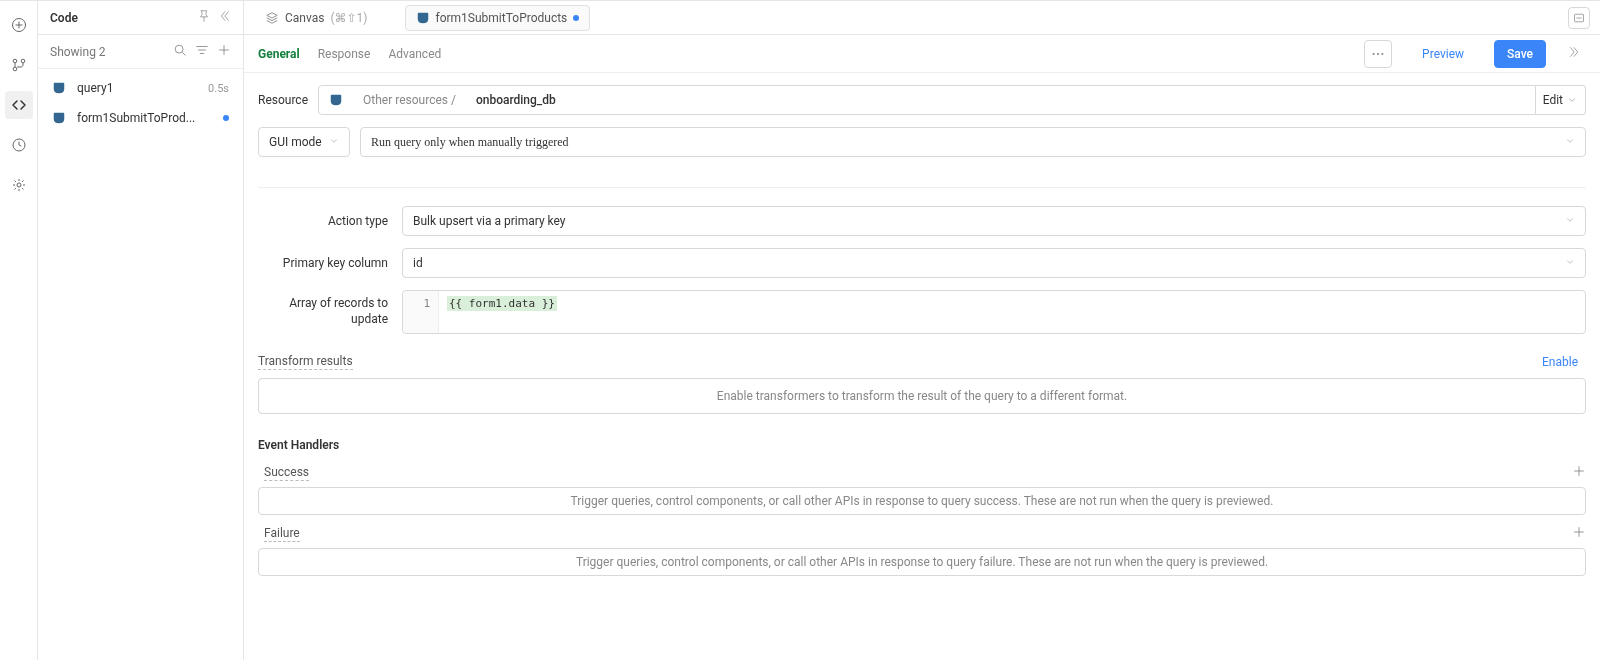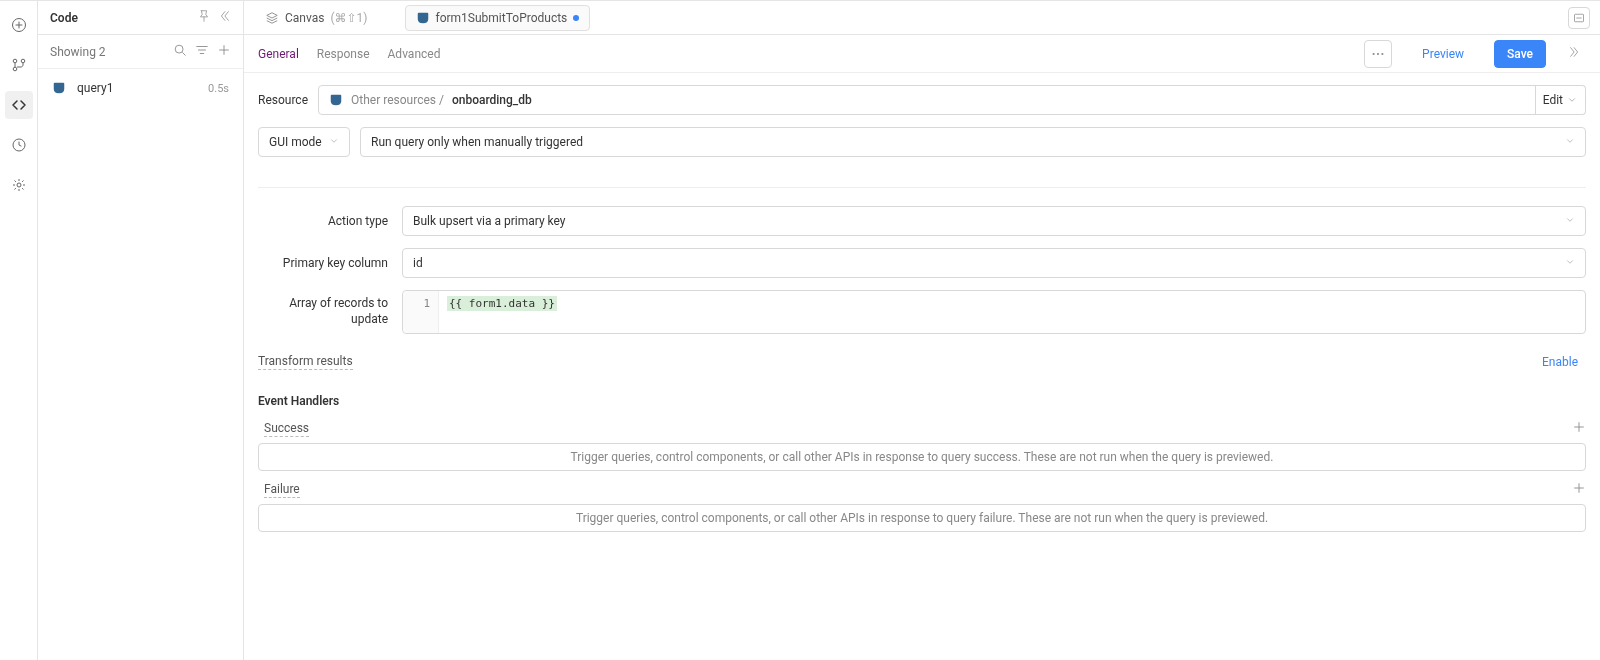--- a/index.html
+++ b/index.html
@@ -101,21 +101,21 @@
       color: #666;
     }
     .subtab-row {
       height: 38px;
       display: flex; align-items: center;
       padding: 0 14px;
       border-bottom: 1px solid #eee;
       gap: 18px;
     }
     .subtab { font-size: 12px; color: #888; cursor: pointer; padding: 4px 0; }
-    .subtab.active { color: #701a75; font-weight: 400; }
+    .subtab.active { color: #15803d; font-weight: 700; }
     .subtab-row .spacer { flex: 1; }
     .btn {
       height: 28px;
       padding: 0 12px;
       border: 1px solid #d8d8d8;
       border-radius: 4px;
       background: #fff;
       font-size: 12px;
       display: flex; align-items: center;
       cursor: pointer;
@@ -128,21 +128,21 @@
     .content { padding: 12px 14px; overflow: auto; flex: 1; }
     .resource-row { display: flex; align-items: center; gap: 10px; margin-bottom: 12px; }
     .resource-row .lbl { font-size: 12px; color: #333; }
     .resource-pill {
       flex: 1;
       display: flex; align-items: center;
       height: 30px;
       border: 1px solid #d8d8d8;
       border-radius: 4px;
       padding: 0 10px;
-      gap: 8px;
+      gap: 20px;
       font-size: 12px;
     }
     .resource-pill .prefix { color: #888; }
     .resource-pill .name { color: #333; font-weight: 500; }
     .resource-pill .spacer { flex: 1; }
     .edit-seg {
       margin-left: -1px;
       display: flex; align-items: center;
       border: 1px solid #d8d8d8;
       border-left: none;
@@ -159,21 +159,21 @@
       height: 30px;
       border: 1px solid #d8d8d8;
       border-radius: 4px;
       display: flex; align-items: center;
       padding: 0 10px;
       font-size: 12px;
       cursor: pointer;
       gap: 6px;
     }
     .select .caret { margin-left: auto; color: #999; }
-    .select.full { flex: 1; }
+    .select.full { flex: 1; font-family: Liberation Serif, serif; }
     .divider { height: 1px; background: #eee; margin: 0 0 18px 0; }
     .form-row { display: flex; align-items: center; margin-bottom: 12px; gap: 14px; }
     .form-row .flabel { width: 130px; text-align: right; font-size: 12px; color: #333; }
     .form-row .flabel.multi { line-height: 1.3; padding-top: 6px; align-self: flex-start; }
     .form-row .fcontrol { flex: 1; }
     .fselect {
       height: 30px;
       border: 1px solid #d8d8d8;
       border-radius: 4px;
       display: flex; align-items: center;
@@ -318,20 +318,27 @@
         </span>
       </span>
     </div>
     <div class="list">
       <div class="list-item">
         <svg class="postgres-icon" viewBox="0 0 16 16">
             <path d="M3 2h10c1 0 1 1 1 2v5c0 3-2 5-6 5s-6-2-6-5V4c0-1 0-2 1-2z"></path>
           </svg>
         <span class="label">query1</span>
         <span class="meta">0.5s</span>
+      </div>
+      <div class="list-item">
+        <svg class="postgres-icon" viewBox="0 0 16 16">
+            <path d="M3 2h10c1 0 1 1 1 2v5c0 3-2 5-6 5s-6-2-6-5V4c0-1 0-2 1-2z"></path>
+          </svg>
+        <span class="label">form1SubmitToProd...</span>
+        <span class="dot"></span>
       </div>
     </div>
   </div>
 
   <div class="main">
     <div class="tabs">
       <div class="tab plain">
         <svg width="14" height="14" viewBox="0 0 16 16">
             <path d="M8 2 2 5l6 3 6-3-6-3zM2 8l6 3 6-3M2 11l6 3 6-3" fill="none" stroke="#888" stroke-linejoin="round"></path>
           </svg>
@@ -458,20 +465,21 @@
             </div>
           </div>
         </div>
       </div>
 
       <div class="section-hd">
         <span class="title">Transform results</span>
         <span class="spacer"></span>
         <span class="enable-link">Enable</span>
       </div>
+      <div class="info-box">Enable transformers to transform the result of the query to a different format.</div>
 
       <div class="eh-title">Event Handlers</div>
 
       <div class="sub-hd">
         <span class="t">Success</span>
         <span class="spacer"></span>
         <span class="plus">
           <svg width="14" height="14" viewBox="0 0 16 16">
               <path d="M8 3v10M3 8h10" stroke="#888" stroke-linecap="round"></path>
             </svg>

